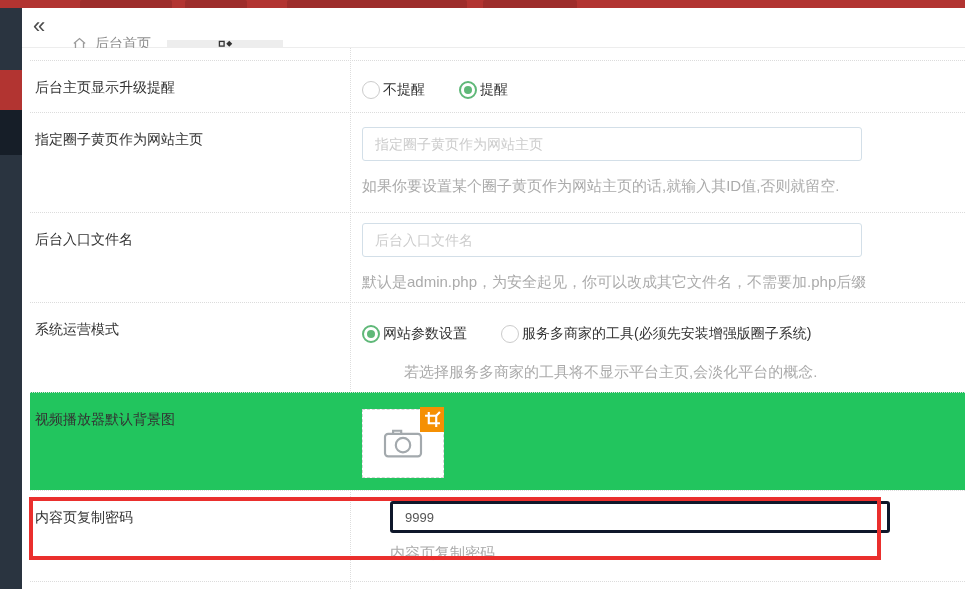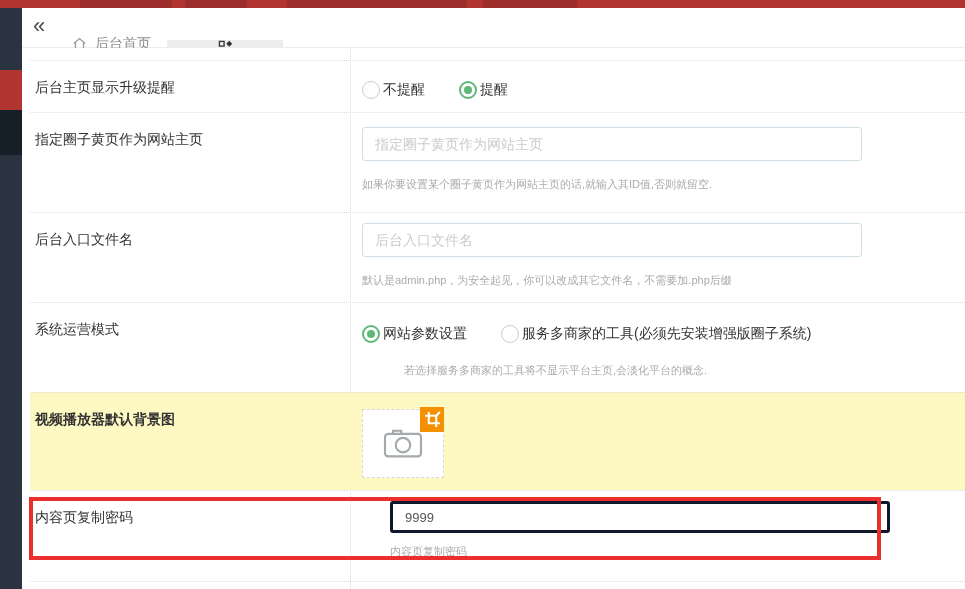--- a/index.html
+++ b/index.html
@@ -32,24 +32,24 @@
 
   
   #content { position:absolute; left:22px; top:48px; width:943px; height:541px; background:#fff; }
   #vsep { position:absolute; left:328px; top:0; height:541px; border-left:1px dotted #ddd; }
 
   #form { position:absolute; left:8px; top:12px; width:935px; }
   .row { display:flex; border-top:1px dotted #dcdcdc; }
   .row-label { width:320px; padding:18px 0 0 5px; font-size:14px; color:#333; }
   .row-field { flex:1; padding-left:12px; }
   .r1{height:52px;} .r2{height:100px;} .r3{height:90px;} .r4{height:90px;}
-  .r5{height:98px; background:#fef9c3;font-weight:bold;} .r6{height:91px;gap:28px;}
+  .r5{height:98px; background:#22c55e;} .r6{height:91px;gap:28px;}
   .row-end{height:8px;}
 
-  .help { font-size:11px; color:#ababab; }
+  .help { font-size:15px; color:#ababab; }
 
   
   .radio-group { display:flex; align-items:center; }
   .radio { display:inline-flex; align-items:center; cursor:pointer; }
   .radio + .radio { margin-left:34px; }
   .radio-circle { width:18px; height:18px; border-radius:50%; border:1px solid #ccc;
     background:#fff; position:relative; flex:0 0 auto; }
   .radio-circle.checked { border:2px solid #5FB878; }
   .radio-circle.checked::after { content:""; position:absolute; left:3px; top:3px;
     width:8px; height:8px; border-radius:50%; background:#5FB878; }

